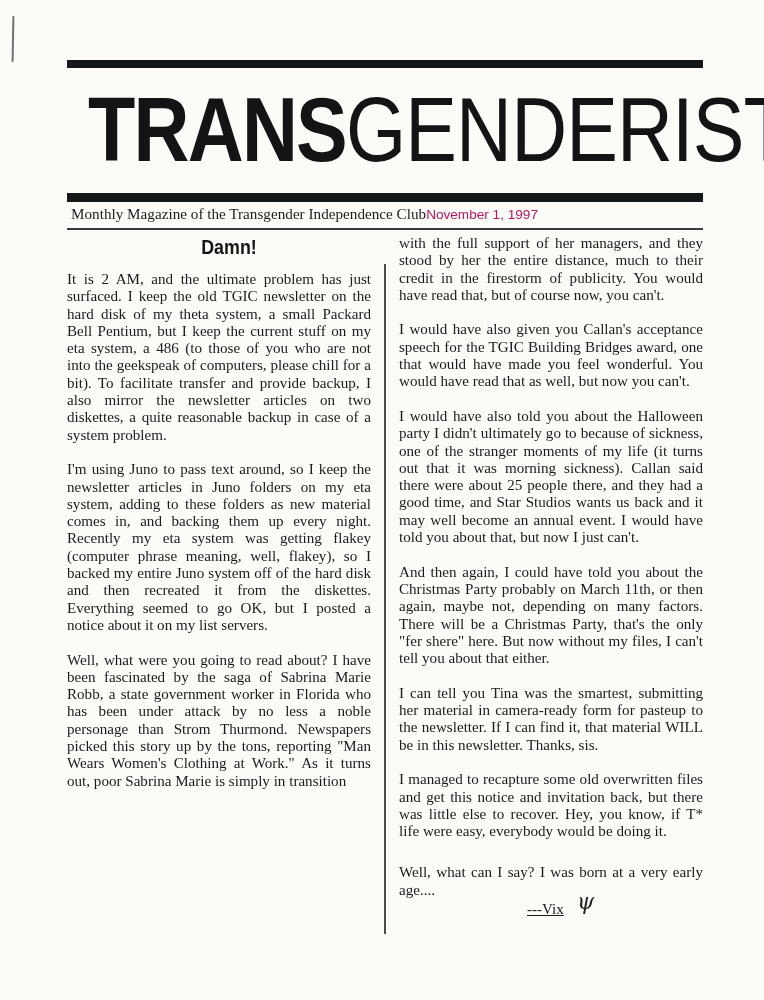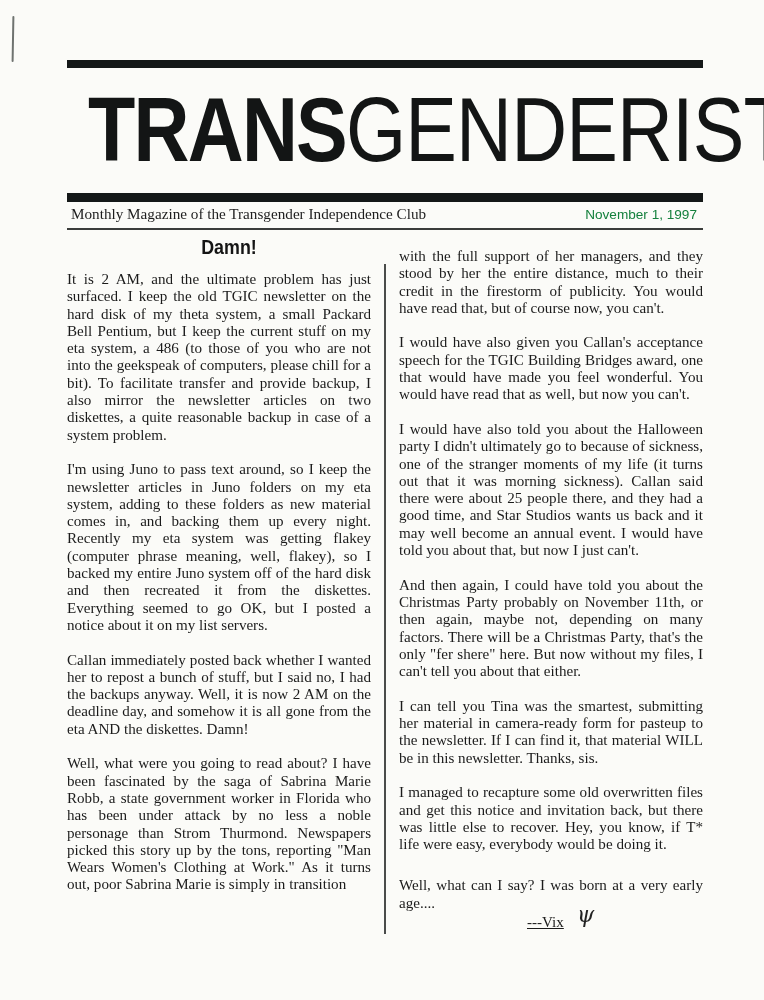--- a/index.html
+++ b/index.html
@@ -22,32 +22,32 @@
   .masthead-inner {
     display: inline-block; transform-origin: left top;
     transform: scaleX(0.86);
     font-family: "Liberation Sans", sans-serif; font-size: 90px; line-height: 96px;
     color: #131515; letter-spacing: -1px;
   }
   .masthead-bold { font-weight: 700; letter-spacing: -2px; }
   .masthead-light { font-weight: 400; }
   .subline {
     position: absolute; left: 71px; top: 205px; width: 632px; height: 20px;
-    display: flex; justify-content: space-between; align-items: baseline;
+    display: flex; align-items: baseline;
   }
   .subline-left { font-family: "Liberation Serif", serif; font-size: 15.2px; color: #1d1d1d; }
-  .subline-right { font-family: "Liberation Sans", sans-serif; font-size: 13.6px; color: #15803d; padding-right: 6px; }
+  .subline-right { font-family: "Liberation Sans", sans-serif; font-size: 13.6px; color: #be185d; padding-right: 6px; }
   .rule-thin { position: absolute; left: 67px; top: 228px; width: 636px; height: 2px; background: #3a3c3b; }
   .col-rule { position: absolute; left: 384px; top: 264px; width: 2px; height: 670px; background: #4a4c4b; }
   .col {
     position: absolute; top: 0; width: 304px;
     font-size: 15.1px; line-height: 17.3px; text-align: justify; color: #1b1b1b;
   }
   .col-left { left: 67px; top: 233px; }
-  .col-right { left: 399px; top: 248px; }
+  .col-right { left: 399px; top: 235px; }
   .headline {
     font-family: "Liberation Sans", sans-serif; font-weight: 700;
     font-size: 21px; text-align: center; height: 38px; line-height: 28px;
     transform: scaleX(0.85); color: #151515; margin-left: 20px;
   }
   .col p { margin: 0 0 17.3px 0; }
   .signature-line {
     text-align: left; padding-left: 128px; margin-top: -2px; position: relative; text-decoration: underline;
   }
   .sig-mark {
@@ -77,29 +77,28 @@
   </div>
 
   <div class="rule-thin"></div>
 
   <div class="col-rule"></div>
 
   <div class="col col-left">
     <div class="headline">Damn!</div>
     <p>It is 2 AM, and the ultimate problem has just surfaced. I keep the old TGIC newsletter on the hard disk of my theta system, a small Packard Bell Pentium, but I keep the current stuff on my eta system, a 486 (to those of you who are not into the geekspeak of computers, please chill for a bit). To facilitate transfer and provide backup, I also mirror the newsletter articles on two diskettes, a quite reasonable backup in case of a system problem.</p>
     <p>I'm using Juno to pass text around, so I keep the newsletter articles in Juno folders on my eta system, adding to these folders as new material comes in, and backing them up every night. Recently my eta system was getting flakey (computer phrase meaning, well, flakey), so I backed my entire Juno system off of the hard disk and then recreated it from the diskettes. Everything seemed to go OK, but I posted a notice about it on my list servers.</p>
-    <p>Callan immediately posted back whether I wanted her to repost a bunch of stuff, but I said no, I had the backups anyway. Well, it is now 2 AM on the deadline day, and somehow it is all gone from the eta AND the diskettes. Damn!</p>
     <p>Well, what were you going to read about? I have been fascinated by the saga of Sabrina Marie Robb, a state government worker in Florida who has been under attack by no less a noble personage than Strom Thurmond. Newspapers picked this story up by the tons, reporting "Man Wears Women's Clothing at Work." As it turns out, poor Sabrina Marie is simply in transition</p>
   </div>
 
   <div class="col col-right">
     <p>with the full support of her managers, and they stood by her the entire distance, much to their credit in the firestorm of publicity. You would have read that, but of course now, you can't.</p>
     <p>I would have also given you Callan's acceptance speech for the TGIC Building Bridges award, one that would have made you feel wonderful. You would have read that as well, but now you can't.</p>
     <p>I would have also told you about the Halloween party I didn't ultimately go to because of sickness, one of the stranger moments of my life (it turns out that it was morning sickness). Callan said there were about 25 people there, and they had a good time, and Star Studios wants us back and it may well become an annual event. I would have told you about that, but now I just can't.</p>
-    <p>And then again, I could have told you about the Christmas Party probably on November 11th, or then again, maybe not, depending on many factors. There will be a Christmas Party, that's the only "fer shere" here. But now without my files, I can't tell you about that either.</p>
+    <p>And then again, I could have told you about the Christmas Party probably on March 11th, or then again, maybe not, depending on many factors. There will be a Christmas Party, that's the only "fer shere" here. But now without my files, I can't tell you about that either.</p>
     <p>I can tell you Tina was the smartest, submitting her material in camera-ready form for pasteup to the newsletter. If I can find it, that material WILL be in this newsletter. Thanks, sis.</p>
     <p>I managed to recapture some old overwritten files and get this notice and invitation back, but there was little else to recover. Hey, you know, if T* life were easy, everybody would be doing it.</p>
     <p style="margin-bottom:4px;margin-top:24px;">Well, what can I say? I was born at a very early age....</p>
     <div class="signature-line">
       <span>---Vix</span>
       <span class="sig-mark">ψ</span>
     </div>
   </div>
 </div>
 

